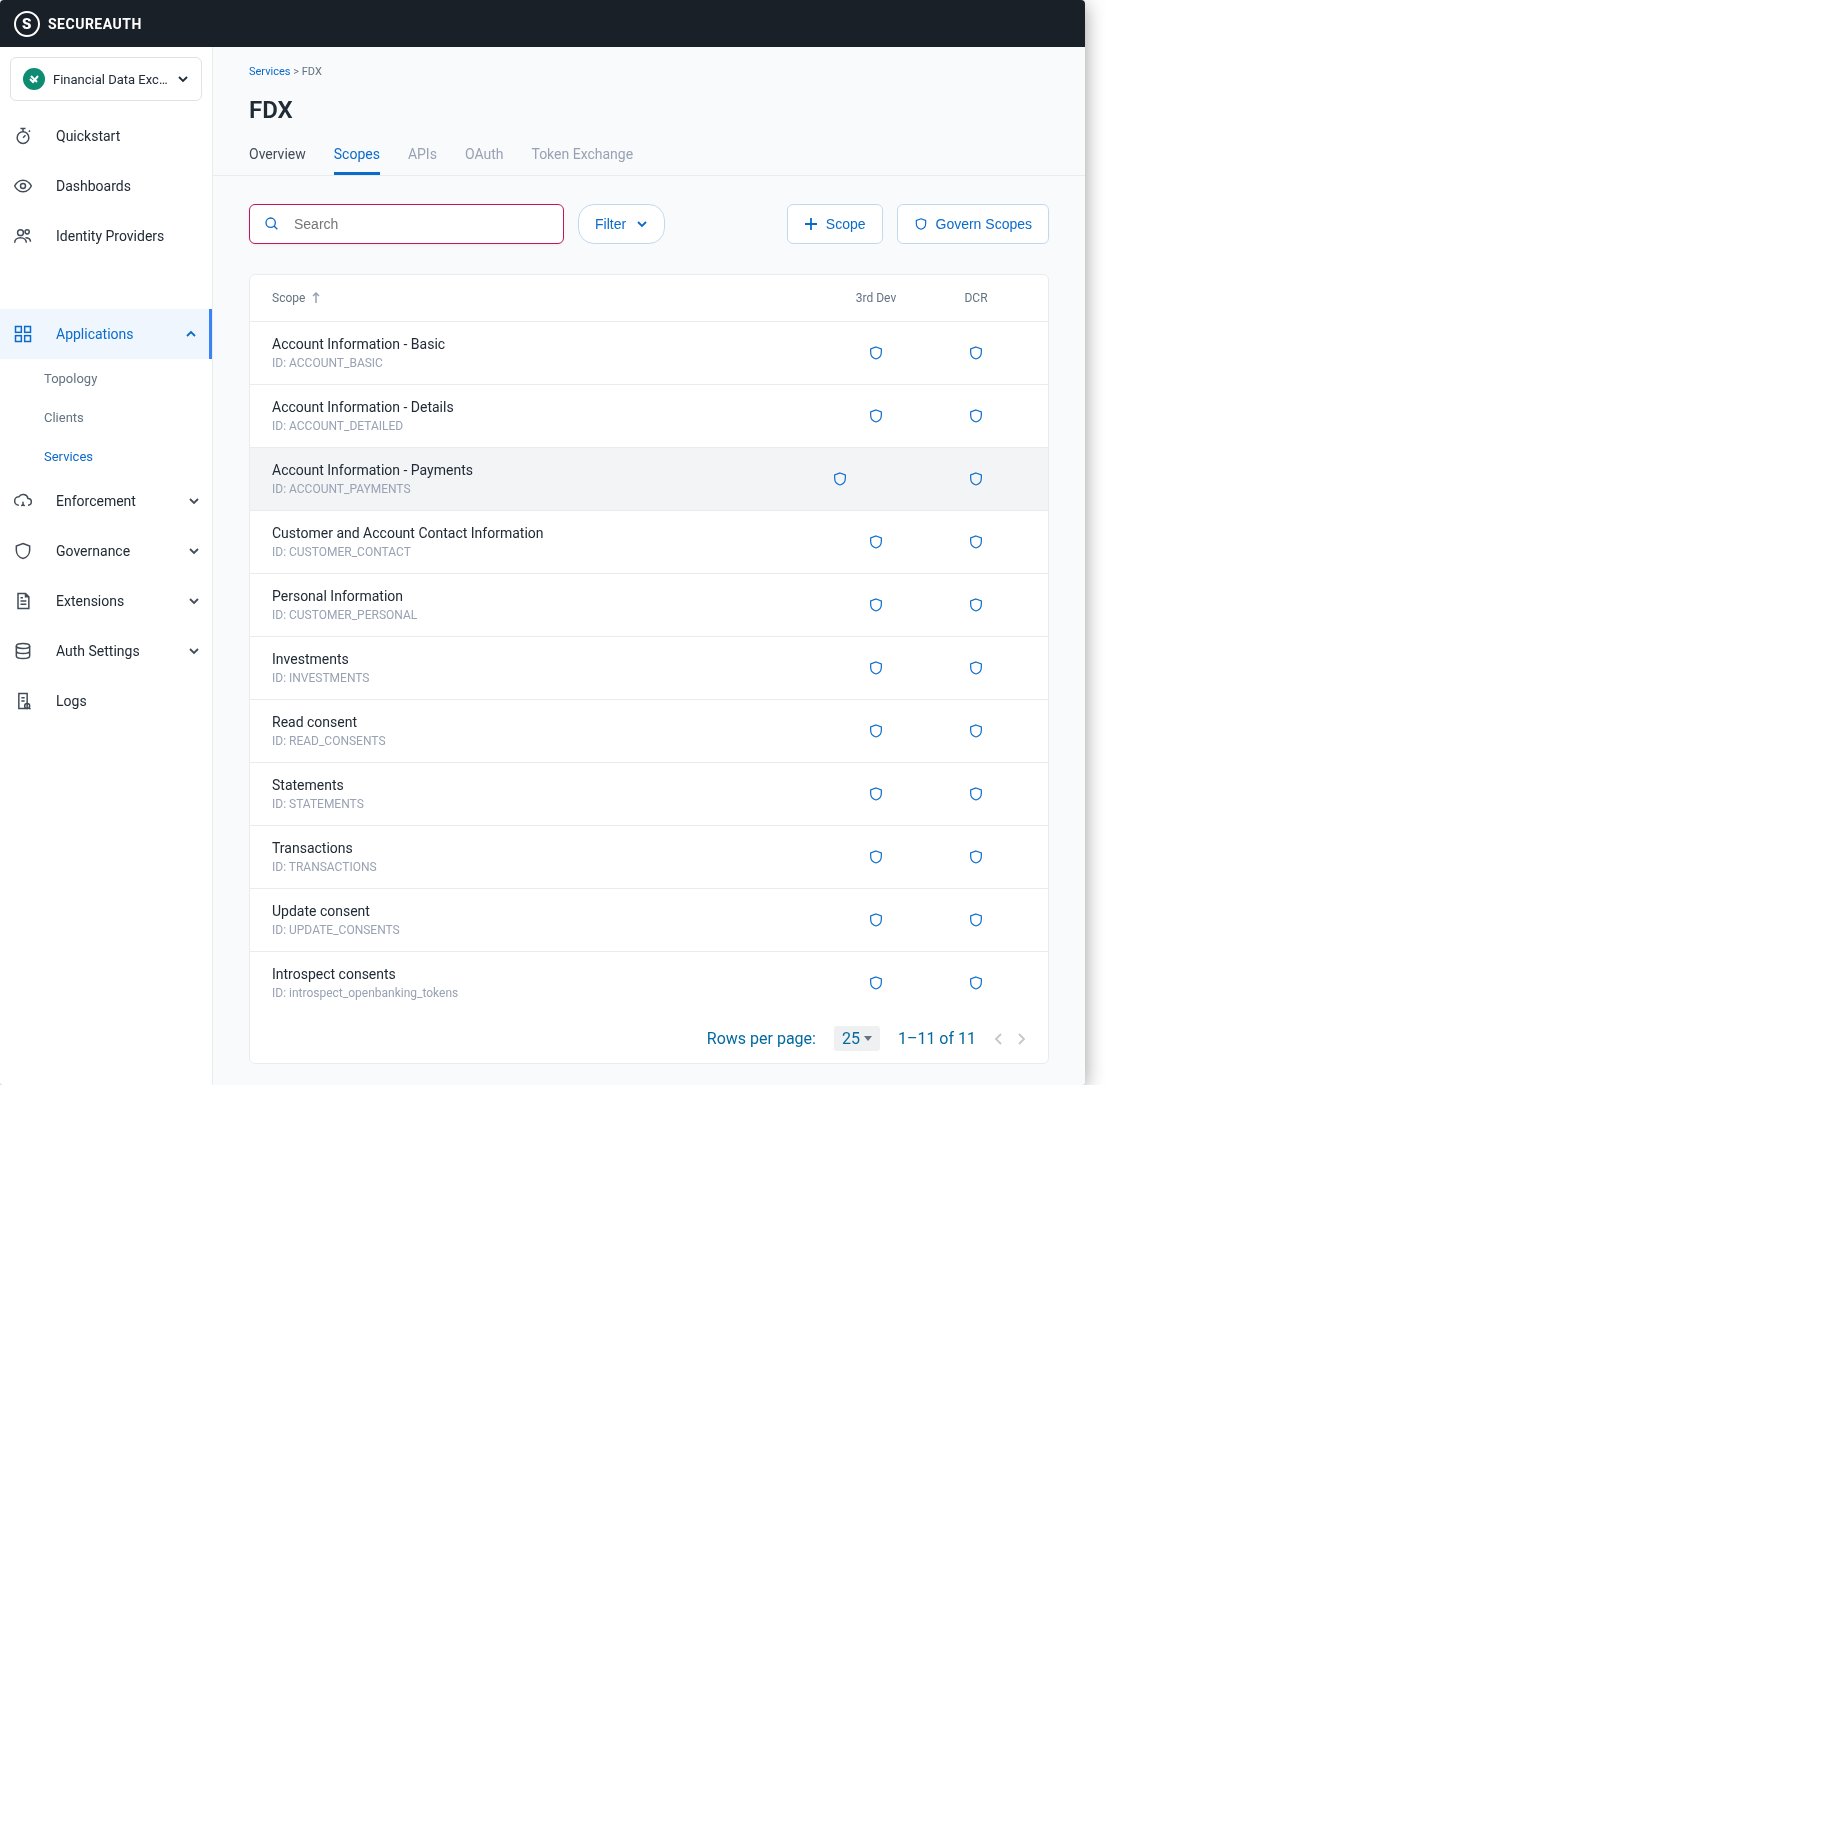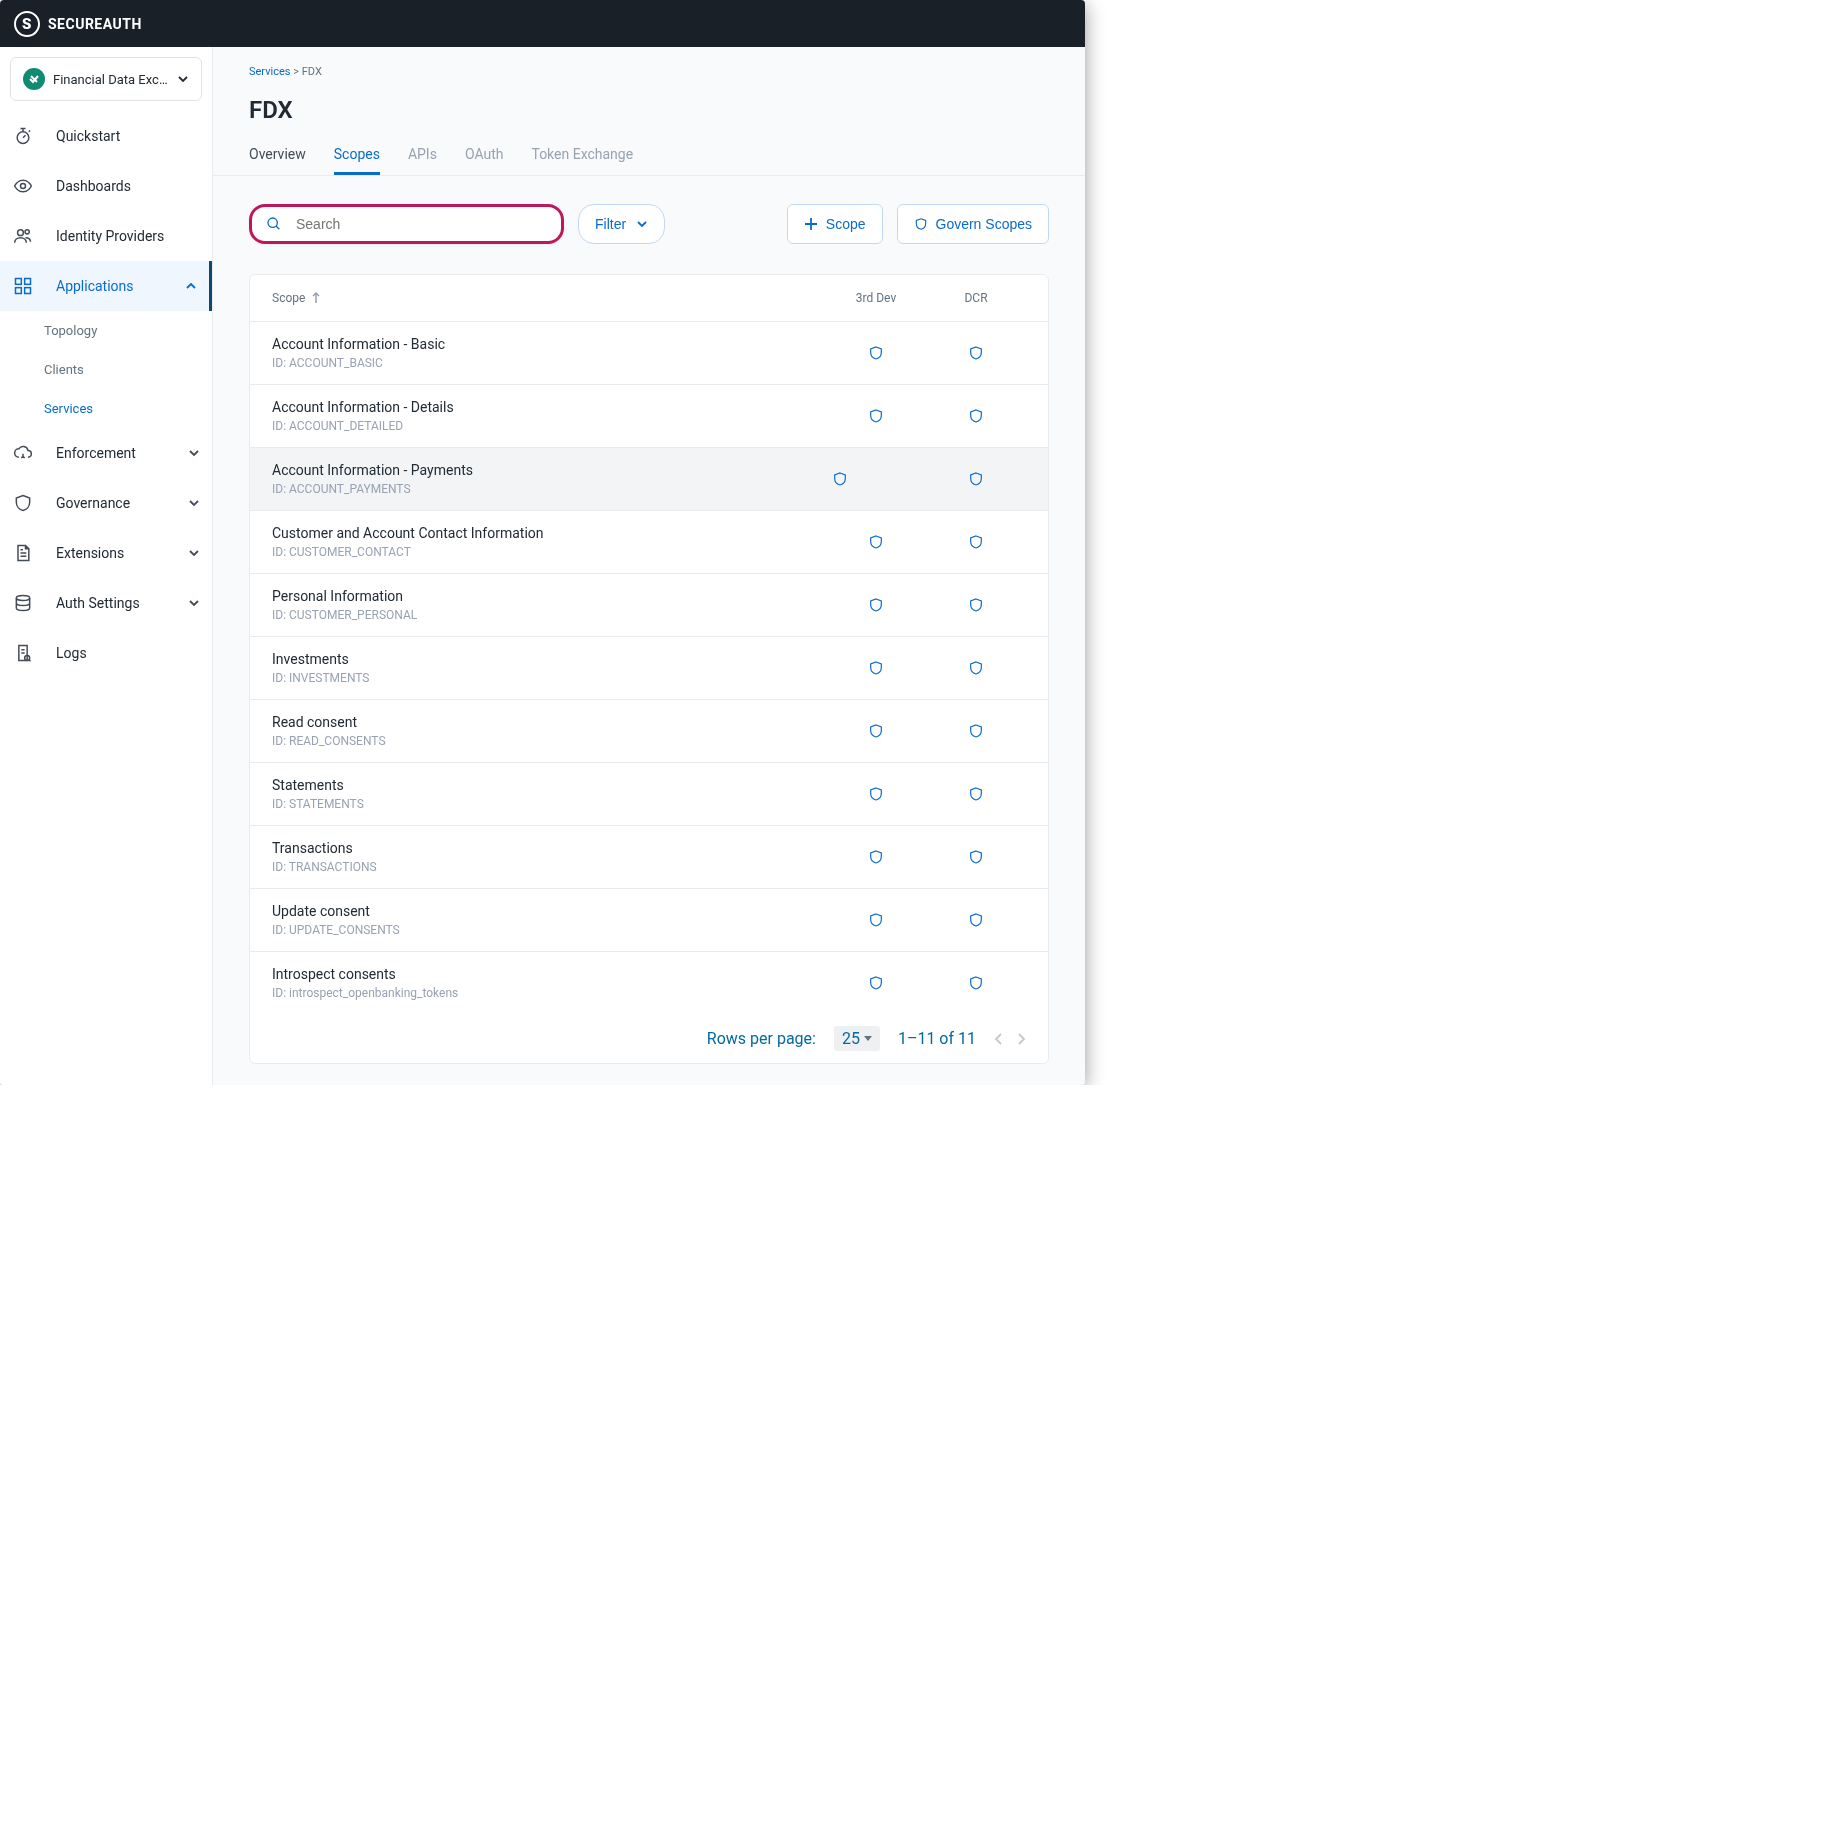--- a/index.html
+++ b/index.html
@@ -8,38 +8,38 @@
 .topbar { background: #1a2027; height: 47px; display: flex; align-items: center; padding: 0 14px; }
 .logo { display: flex; align-items: center; gap: 8px; color: #fff; font-weight: 700; font-size: 14px; letter-spacing: 0.5px; }
 .logo-icon { width: 26px; height: 26px; border: 2px solid #fff; border-radius: 50%; display: flex; align-items: center; justify-content: center; font-weight: 900; font-size: 15px; }
 .body { flex: 1; display: flex; overflow: hidden; }
 .sidebar { width: 213px; background: #fff; border-right: 1px solid #e8ecef; display: flex; flex-direction: column; }
 .workspace-picker { margin: 10px; padding: 10px 12px; border: 1px solid #dfe3e8; border-radius: 6px; display: flex; align-items: center; gap: 8px; cursor: pointer; }
 .workspace-badge { width: 22px; height: 22px; background: #0f8a73; border-radius: 50%; display: flex; align-items: center; justify-content: center; }
 .workspace-label { flex: 1; font-size: 13px; color: #212b36; white-space: nowrap; overflow: hidden; text-overflow: ellipsis; }
 .nav { flex: 1; overflow-y: auto; }
 .nav-item { display: flex; align-items: center; padding: 14px 12px; gap: 22px; font-size: 14px; color: #212b36; cursor: pointer; }
-.nav-item.active { color: #0b6bcb; background: #f0f6fd; border-right: 3px solid #0c4a6e; }
+.nav-item.active { color: #0b6bcb; background: #f0f6fd; border-right: 3px solid #3b82f6; margin-top: 48px; }
 .nav-item .icon { width: 22px; height: 22px; flex-shrink: 0; display: flex; align-items: center; justify-content: center; }
 .nav-item .chev { margin-left: auto; }
 .nav-sub { padding-left: 44px; }
 .nav-sub-item { padding: 12px 0; font-size: 13px; color: #637381; cursor: pointer; }
 .nav-sub-item.active { color: #0b6bcb; }
 .main { flex: 1; background: #f9fafb; display: flex; flex-direction: column; overflow: hidden; }
 .main-header { padding: 18px 36px 0 36px; background: #f9fafb; border-bottom: 1px solid #e8ecef; }
 .breadcrumb { font-size: 11px; color: #637381; margin-bottom: 18px; }
 .breadcrumb a { color: #0b6bcb; text-decoration: none; }
 .page-title { font-size: 24px; font-weight: 600; color: #212b36; margin-bottom: 12px; }
 .tabs { display: flex; gap: 28px; }
 .tab { padding: 10px 0; font-size: 14px; color: #98a2b3; cursor: pointer; border-bottom: 3px solid transparent; }
 .tab.current { color: #434d5a; }
 .tab.active { color: #0b6bcb; border-bottom-color: #0b6bcb; }
 .content { flex: 1; padding: 28px 36px; overflow-y: auto; }
 .toolbar { display: flex; gap: 14px; align-items: center; margin-bottom: 30px; }
-.search-box { display: flex; align-items: center; background: #fff; border: 3px solid #be185d; border-radius: 16px; padding: 8px 14px; height: 40px; width: 315px; box-shadow: 0 1px 3px rgba(0,0,0,0.06); }
+.search-box { display: flex; align-items: center; background: #fff; border: 1px solid #be185d; border-radius: 6px; padding: 8px 14px; height: 40px; width: 315px; box-shadow: 0 1px 3px rgba(0,0,0,0.06); }
 .search-box input { border: none; outline: none; font-size: 14px; flex: 1; margin-left: 14px; background: transparent; }
 .filter-btn { display: flex; align-items: center; gap: 10px; height: 40px; padding: 0 16px; background: #fff; border: 1px solid #c2d8f0; border-radius: 16px; color: #0b6bcb; font-size: 14px; cursor: pointer; }
 .spacer { flex: 1; }
 .scope-btn { display: flex; align-items: center; gap: 8px; height: 40px; padding: 0 16px; background: #fff; border: 1px solid #c2d8f0; border-radius: 6px; color: #0b6bcb; font-size: 14px; cursor: pointer; }
 .table { background: #fff; border: 1px solid #e8ecef; border-radius: 6px; }
 .thead { display: flex; padding: 16px 22px; font-size: 12px; color: #637381; border-bottom: 1px solid #e8ecef; }
 .th-scope { flex: 1; display: flex; align-items: center; gap: 6px; }
 .th-col { width: 100px; text-align: center; }
 .trow { display: flex; align-items: center; padding: 14px 22px; border-bottom: 1px solid #e8ecef; cursor: pointer; }
 .trow:last-child { border-bottom: none; }

